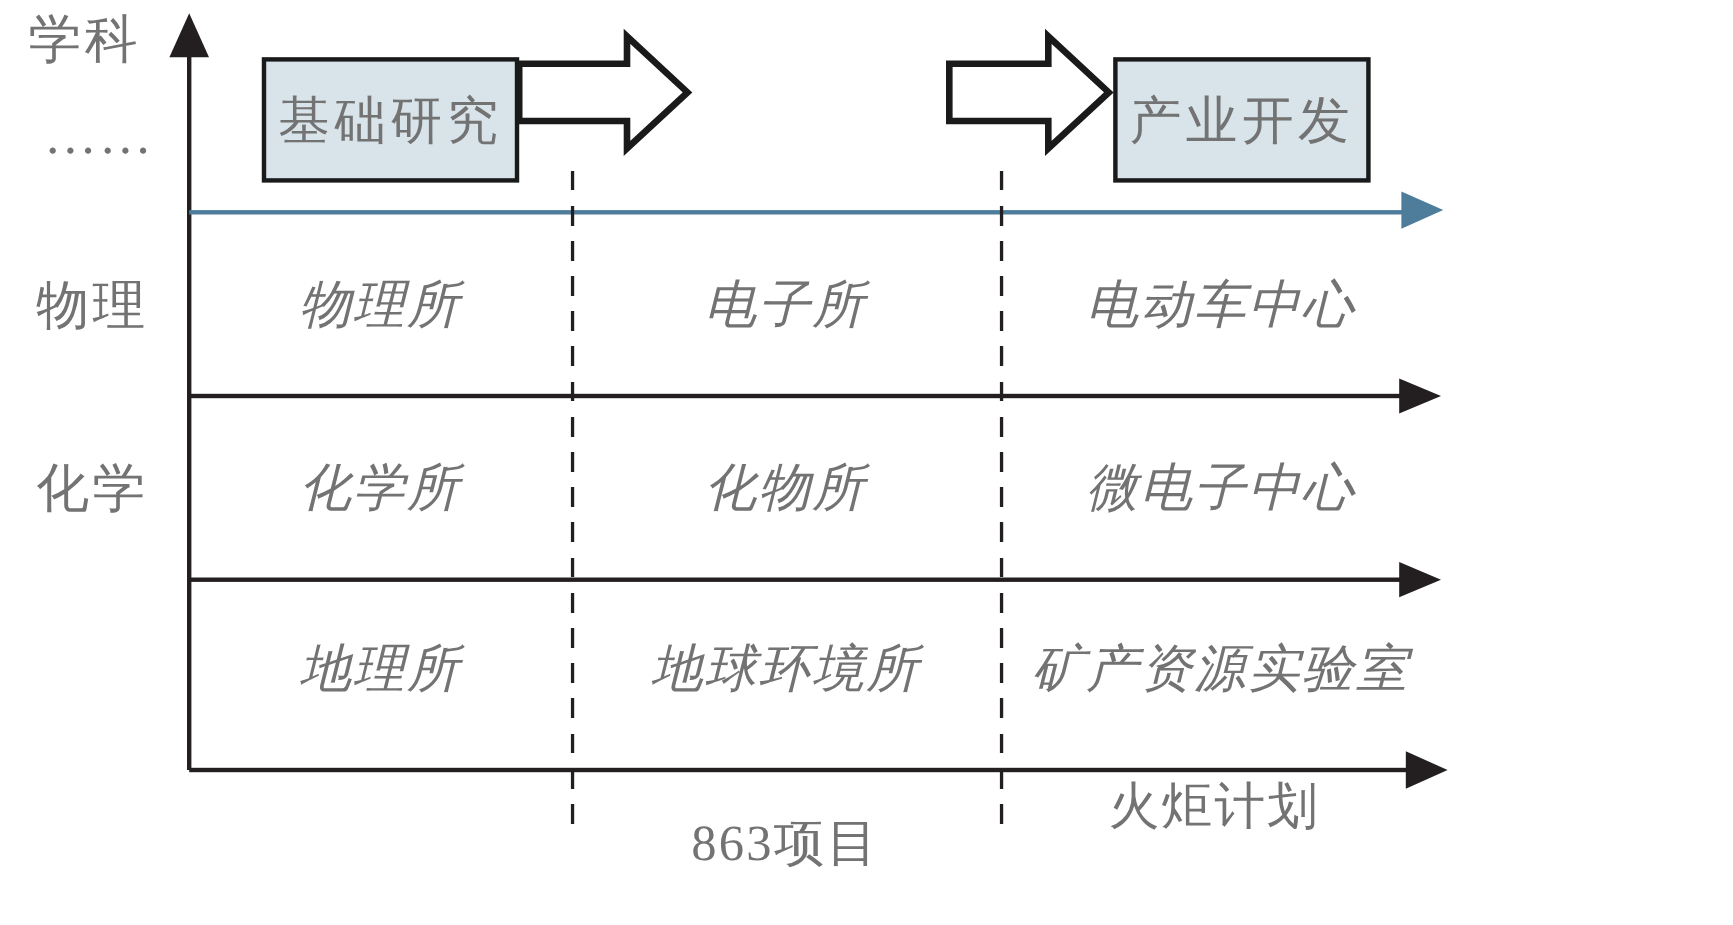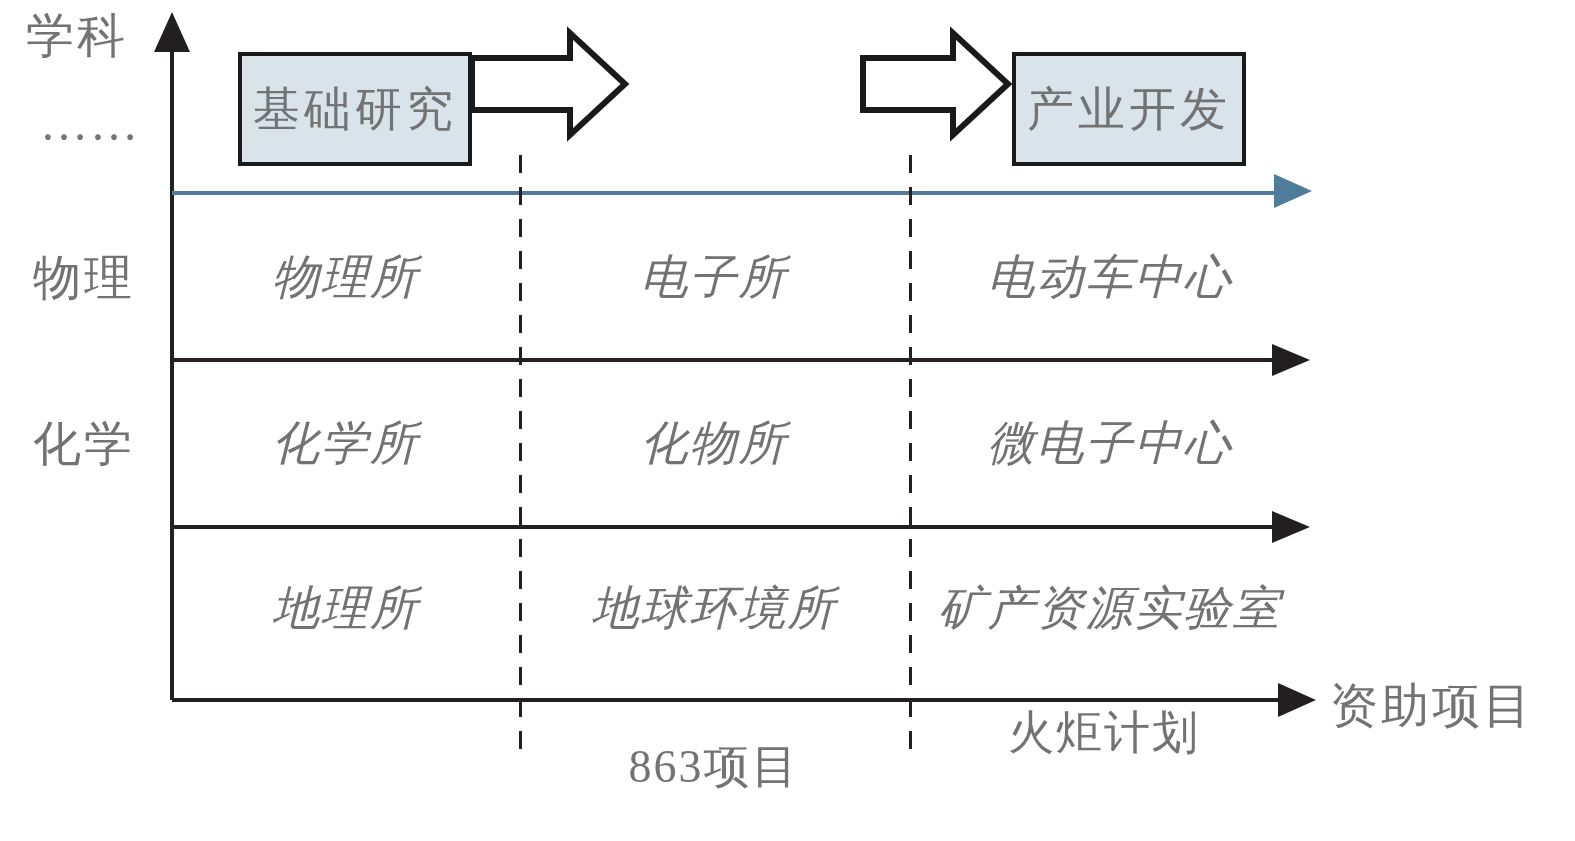--- a/index.html
+++ b/index.html
@@ -51,21 +51,20 @@
 <body>
 
 <div class="canvas">
 
   <div class="txt y-label">学科</div>
   <div class="txt ellipsis">……</div>
   <div class="v-axis"></div>
   <div class="v-axis-head"></div>
   <div class="h-line x-axis"></div>
   <div class="h-head x-axis-head"></div>
-  <div class="txt x-label">资助项目</div>
 
   <div class="stage s0">
     <span>基础研究</span>
   </div>
   <div class="stage s2">
     <span>产业开发</span>
   </div>
 
   <svg class="block-arrow a0" width="157" height="120" viewBox="0 0 157 120">
     <polygon points="0,34 98,34 98,9 153,60 98,111 98,86 0,86" fill="#ffffff" stroke="#1a1a1a" stroke-width="6"></polygon>

